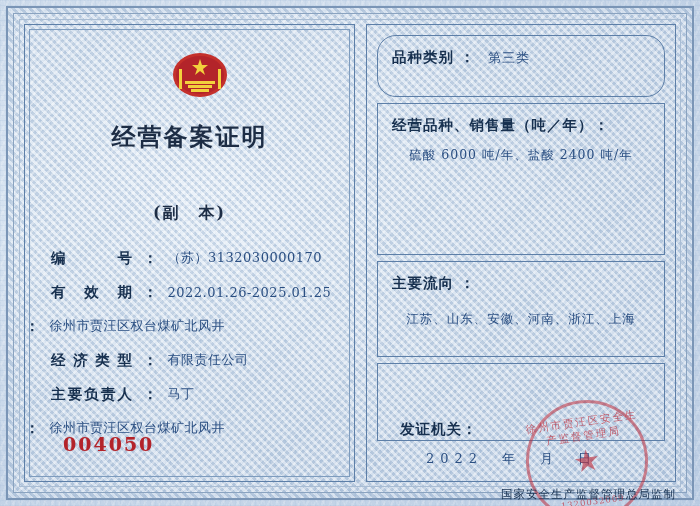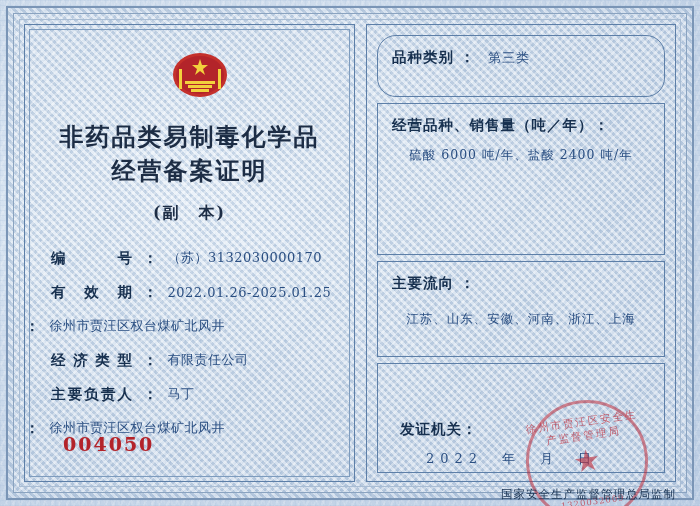--- a/index.html
+++ b/index.html
@@ -139,21 +139,21 @@
 
   
   .rbox {
     position:absolute;
     left:10px; right:10px;
     border:1.2px solid #5d7fa8;
   }
   .rbox-1 { top:10px;  height:62px;border-radius:19px; }
   .rbox-2 { top:78px;  height:152px; }
   .rbox-3 { top:236px; height:96px; }
-  .rbox-4 { top:338px; height:110px; }
+  .rbox-4 { top:338px; height:78px; }
 
   .rlabel {
     position:absolute;
     left:14px; top:12px;
     font-family:"DejaVu Serif", serif;
     font-size:14.5px;
     font-weight:bold;
     color:#17304f;
     letter-spacing:1px;
     white-space:nowrap;
@@ -256,21 +256,20 @@
         <polygon points="29,8 31,14 37,14 32,18 34,24 29,20 24,24 26,18 21,14 27,14" fill="#f2d13d"></polygon>
         <rect x="14" y="30" width="30" height="3" fill="#f2d13d"></rect>
         <rect x="17" y="34" width="24" height="3" fill="#f2d13d"></rect>
         <rect x="20" y="38" width="18" height="3" fill="#f2d13d"></rect>
         <rect x="8" y="18" width="3" height="20" fill="#f2d13d"></rect>
         <rect x="47" y="18" width="3" height="20" fill="#f2d13d"></rect>
       </svg>
     </div>
 
     <div class="title-main">
-      <div>非药品类易制毒化学品</div>
       <div>经营备案证明</div>
     </div>
 
     <div class="title-sub">(副　本)</div>
 
     <div class="fields">
 
       <div class="row">
         <span class="label"><span class="label-spread">编　号</span></span>
         <span class="colon">：</span>

